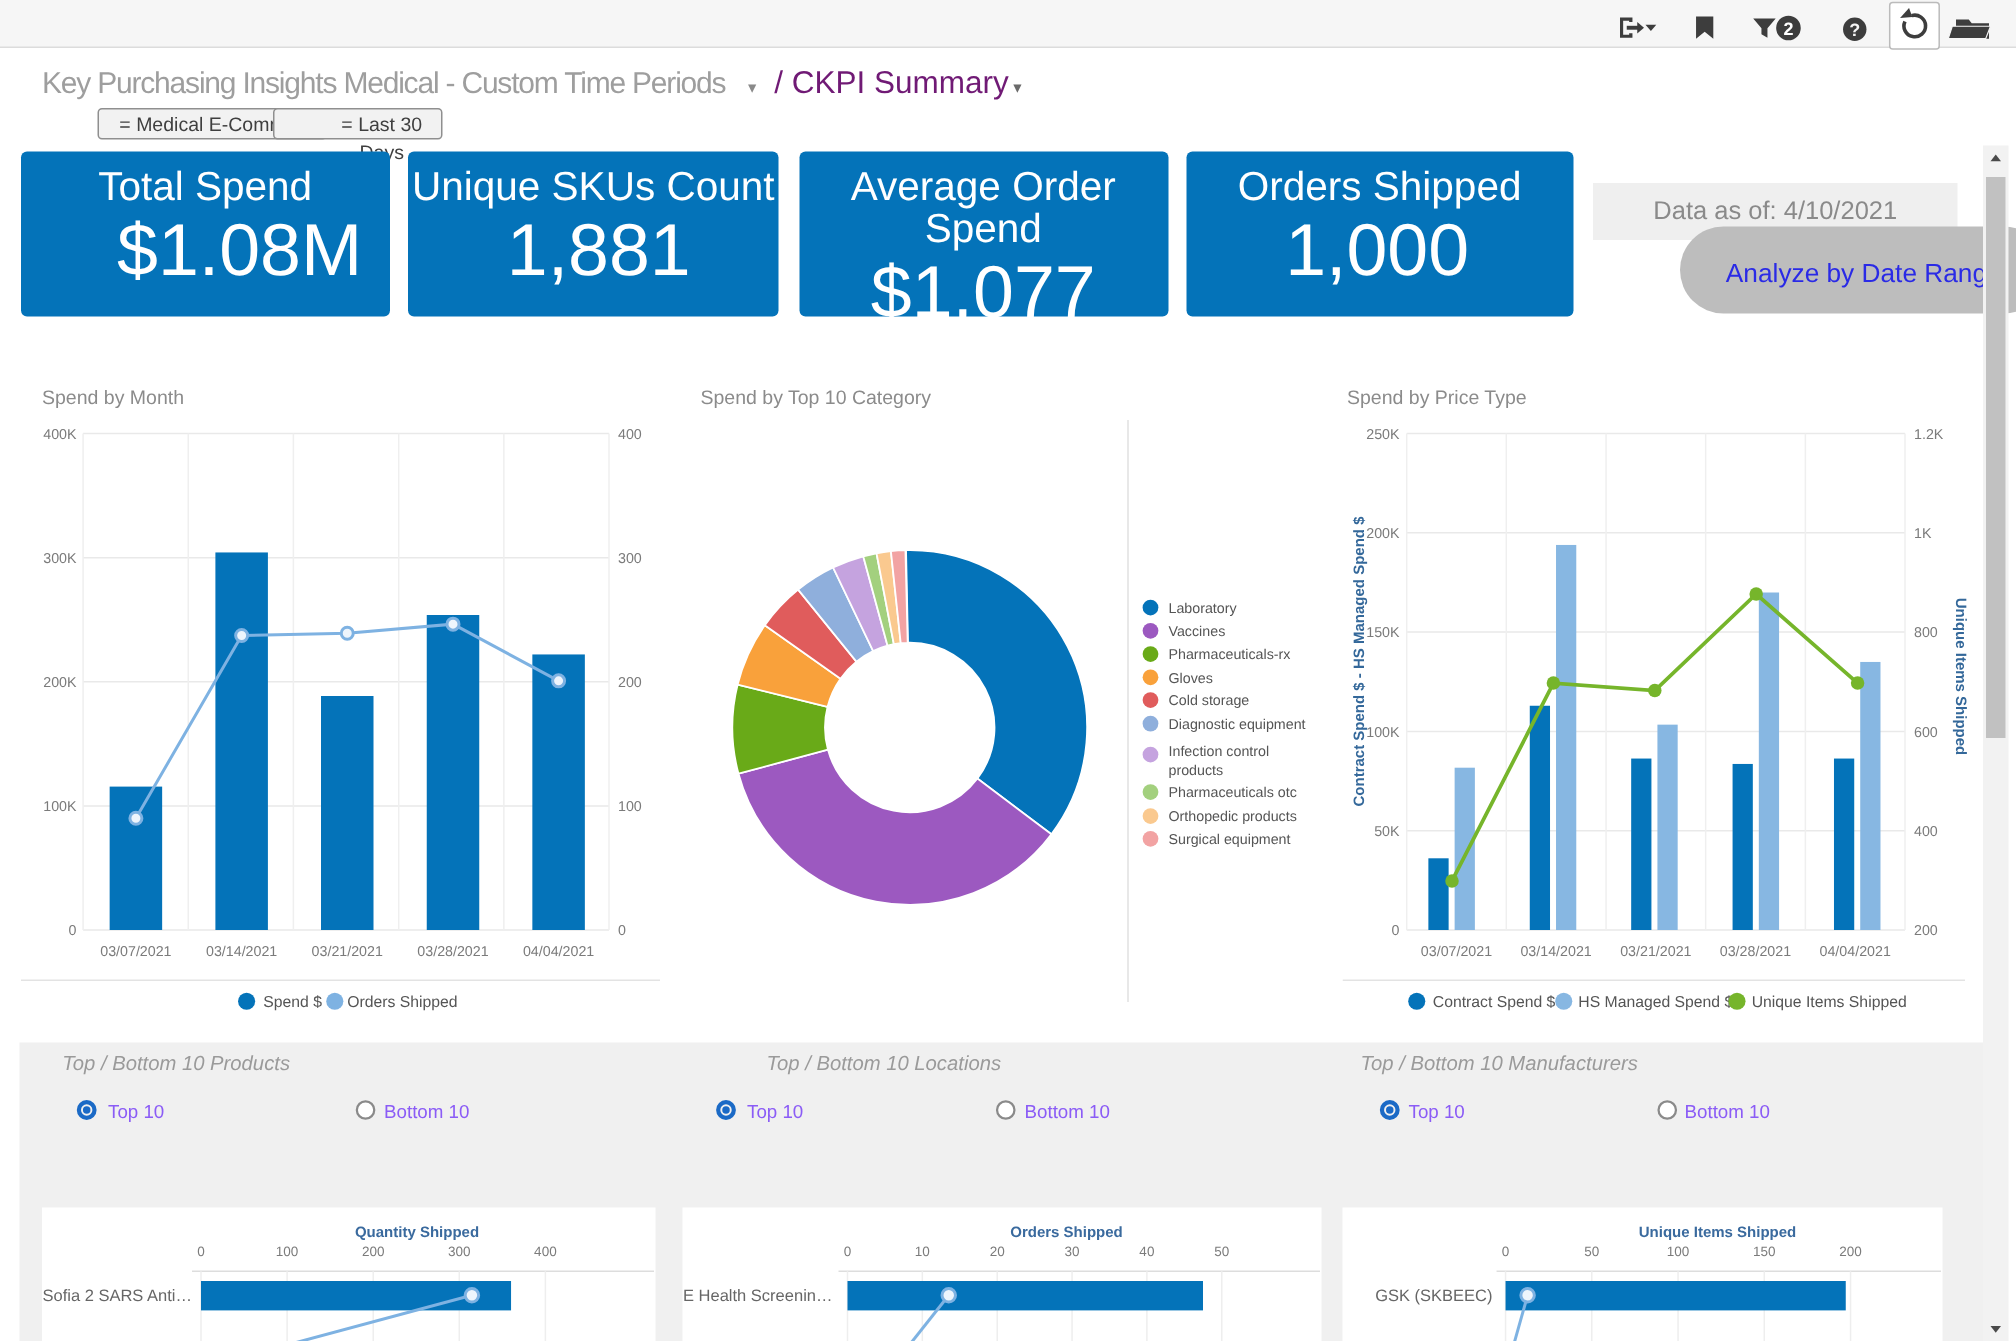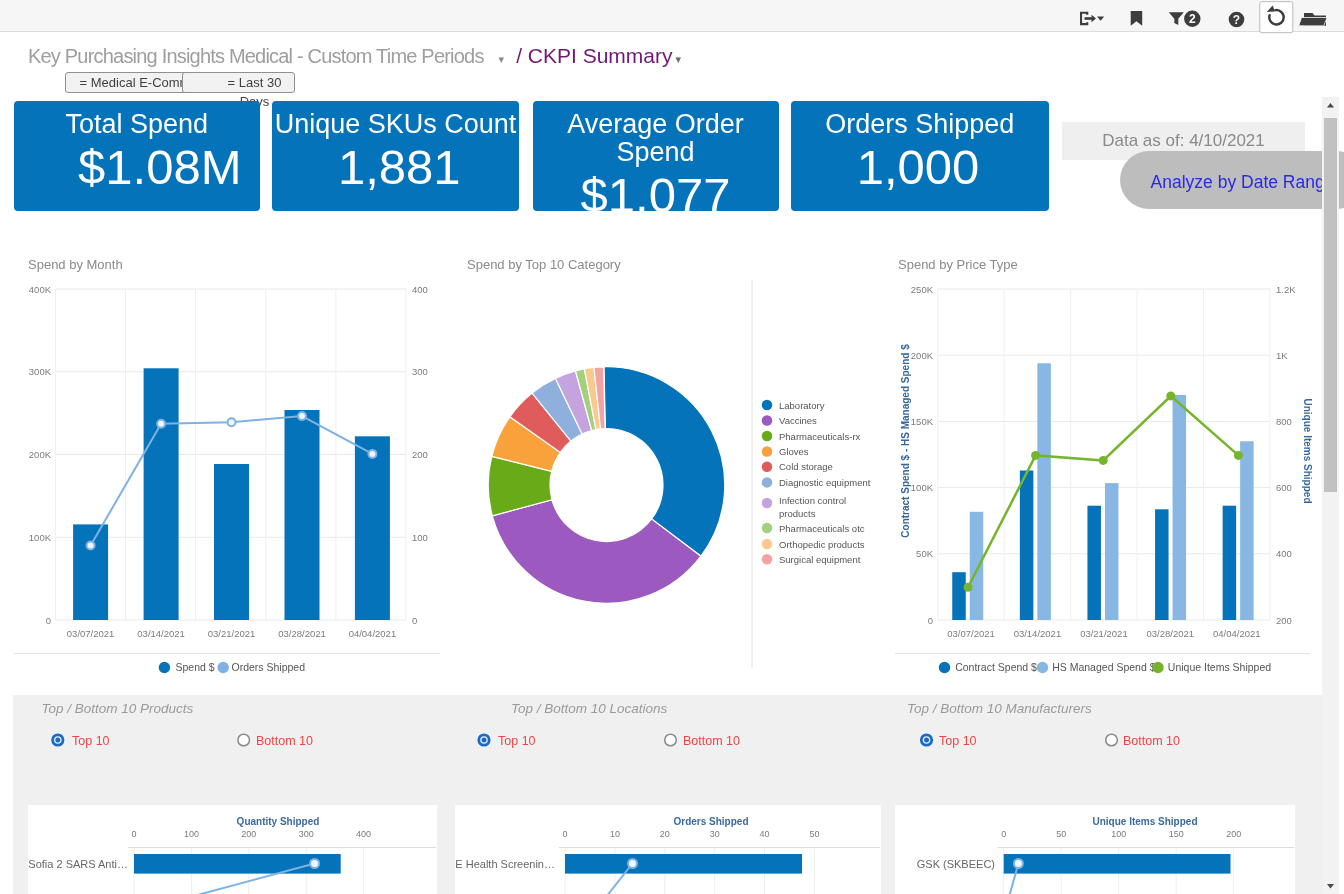--- a/index.html
+++ b/index.html
@@ -19,21 +19,21 @@
 .kpi .v { font-size:49px; line-height:53px; margin-top:2.5px; position:relative; }
 #dataasof { left:1062px; top:106px; width:243px; height:38px; background:#efefef; color:#8a8a8a;
   font-size:17px; text-align:center; line-height:38px;margin-top:16px; }
 #pill { left:1120px; top:151px; width:245px; height:58px; background:#bdbdbd; border-radius:29px;
   color:#2a2ae6; font-size:17.5px; text-align:center; line-height:62px; }
 
 .ctitle { font-size:13px; color:#8b8b8b; }
 
 #graysec { left:13px; top:695px; width:1313px; height:199px; background:#f0f0f0; }
 .sectitle { top:701px; font-size:13.5px; color:#9a9a9a;font-style:italic; }
-.radiolabel { top:734px; font-size:12.5px; color:#ef4444; line-height:14px; }
+.radiolabel { top:734px; font-size:12.5px; color:#8b5cf6; line-height:14px; }
 .card { top:805px; height:100px; background:#fff; }
 
 #sbtrack { left:1322px; top:97px; width:17px; height:797px; background:#f2f2f2; }
 #sbthumb { left:1324px; top:118px; width:13px; height:374px; background:#c1c1c1; }
 text { font-family:"Liberation Sans", sans-serif; }
 </style>
 </head>
 <body>
 <div id="toolbar" class="abs"></div>
 

